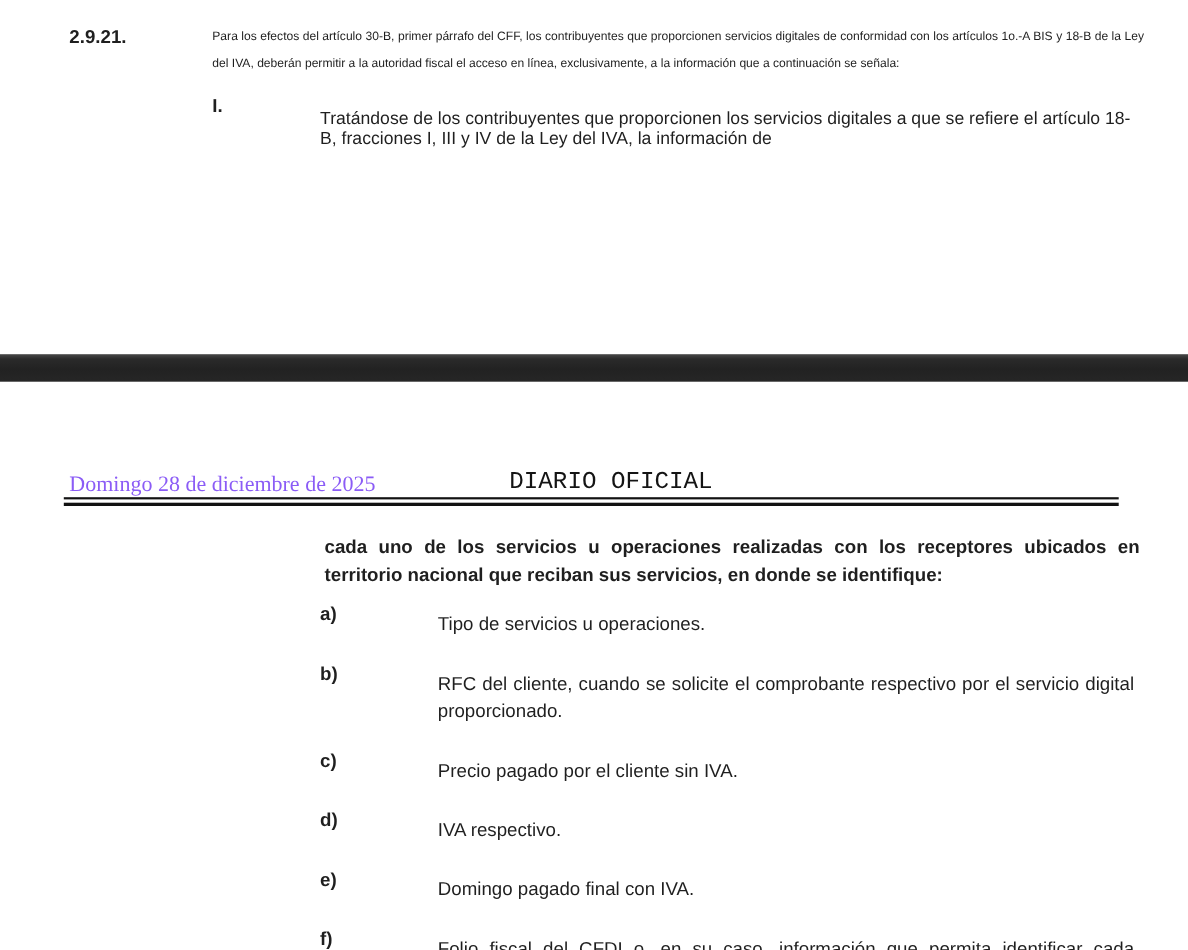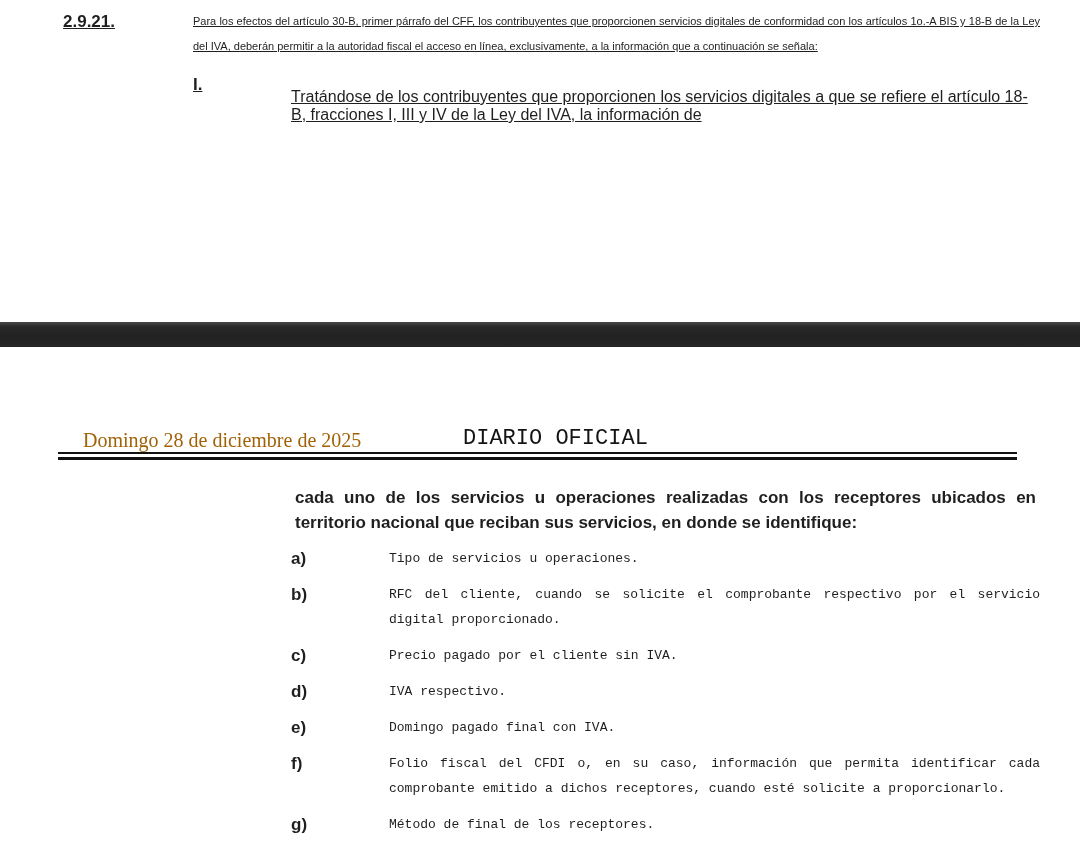--- a/index.html
+++ b/index.html
@@ -14,23 +14,22 @@
     background: #ffffff;
     overflow: hidden;
     font-family: "Liberation Sans", sans-serif;
     color: #1f1f1f;
   }
 
   
   .prev-block {
     position: absolute;
     left: 63px;
-    top: 9px;
+    top: 21px;
     width: 977px;
-    text-decoration: underline;
   }
   .doc-row {
     display: flex;
     align-items: flex-start;
   }
   .doc-row .num-col {
     width: 130px;
     flex: 0 0 130px;
     font-weight: bold;
     font-size: 17px;
@@ -68,23 +67,22 @@
   }
 
   
   .masthead-date {
     position: absolute;
     left: 63px;
     top: 430px;
     font-family: "Liberation Serif", serif;
     font-size: 20px;
     line-height: 20px;
-    color: #a16207;
+    color: #8b5cf6;
     white-space: nowrap;
-    margin-left: 20px;
   }
   .masthead-title {
     position: absolute;
     left: 463px;
     top: 428px;
     font-family: Liberation Mono, monospace;
     font-size: 22px;
     line-height: 22px;
     color: #141414;
     white-space: nowrap;
@@ -120,25 +118,24 @@
   }
   .letter-row .letter-col {
     width: 98px;
     flex: 0 0 98px;
     font-weight: bold;
     font-size: 17px;
     line-height: 25px;
   }
   .letter-row .text-col {
     flex: 1 1 auto;
-    margin: 0;
-    font-size: 13px;
+    margin: 9px;
+    font-size: 17px;
     line-height: 25px;
     text-align: justify;
-    font-family: Liberation Mono, monospace;
   }
 </style>
 </head>
 <body>
 
 <div class="screen">
 
   <section class="prev-block">
     <div class="doc-row">
       <span class="num-col">2.9.21.</span>

